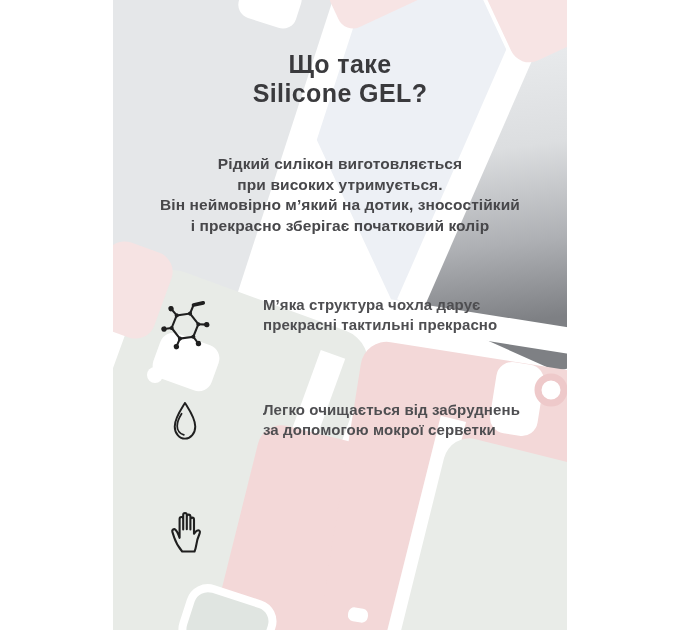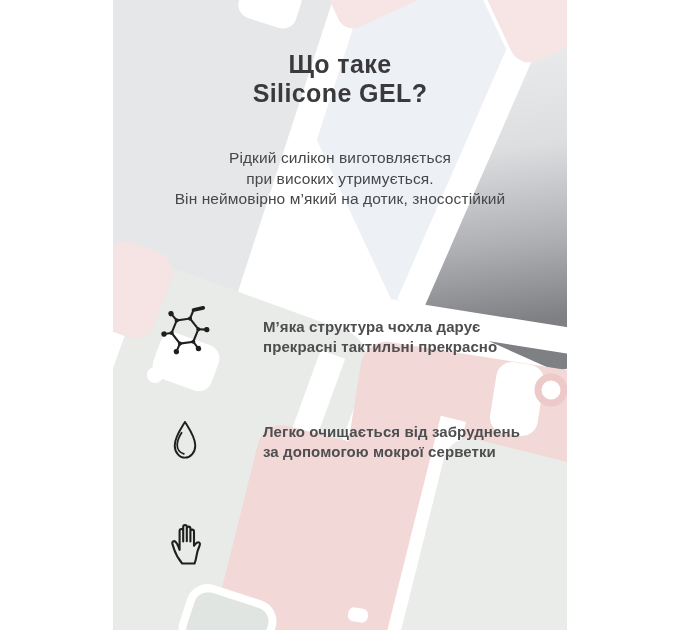--- a/index.html
+++ b/index.html
@@ -10,28 +10,28 @@
   }
   .bg{position:absolute;left:0;top:0;width:680px;height:630px;}
   .content{position:absolute;left:0;top:0;width:680px;height:630px;}
   .title{
     position:absolute;top:50px;left:0;width:680px;margin:0;
     text-align:center;font-size:25px;line-height:29px;font-weight:bold;
     letter-spacing:.4px;color:#3a3a3d;
   }
   .title span{display:block;}
   .intro{
-    position:absolute;top:148px;left:0;width:680px;
-    text-align:center;font-size:15.5px;line-height:20.5px;font-weight:normal;
+    position:absolute;top:154px;left:0;width:680px;
+    text-align:center;font-size:15.5px;line-height:20.5px;font-weight:bold;
     letter-spacing:.1px;color:#47474a;
   }
   .intro span{display:block;}
   .feature{
     position:absolute;left:148px;width:420px;height:62px;
-    display:flex;align-items:flex-end;
+    display:flex;align-items:flex-start;
   }
   .f1{top:295px;} .f2{top:400px;} .f3{top:506px;}
   .icon-box{width:74px;display:flex;justify-content:center;align-items:center;flex:0 0 74px;}
   .ftext{margin-left:41px;font-size:15px;line-height:20px;font-weight:bold;
          letter-spacing:.1px;color:#4e4e51;}
   .ftext span{display:block;}
 </style>
 </head>
 <body>
 
@@ -86,20 +86,21 @@
 
     <h1 class="title">
       <span>Що таке</span>
       <span>Silicone GEL?</span>
     </h1>
 
     <div class="intro">
       <span>Рідкий силікон виготовляється</span>
       <span>при високих утримується.</span>
       <span>Він неймовірно м’який на дотик, зносостійкий</span>
+      <span>і прекрасно зберігає початковий колір</span>
     </div>
 
     <div class="feature f1">
       <div class="icon-box">
         <svg width="54" height="57" viewBox="0 0 52 55" fill="none">
           <g transform="rotate(-8 26 30)" stroke="#1f1f1f" stroke-width="2" stroke-linecap="round">
             <path d="M13 30 L19.5 18.7 L32.5 18.7 L39 30 L32.5 41.3 L19.5 41.3 Z"></path>
             <path d="M13 30 L5.5 30"></path>
             <path d="M19.5 18.7 L15 11.5"></path>
             <path d="M32.5 18.7 L37 11"></path>

